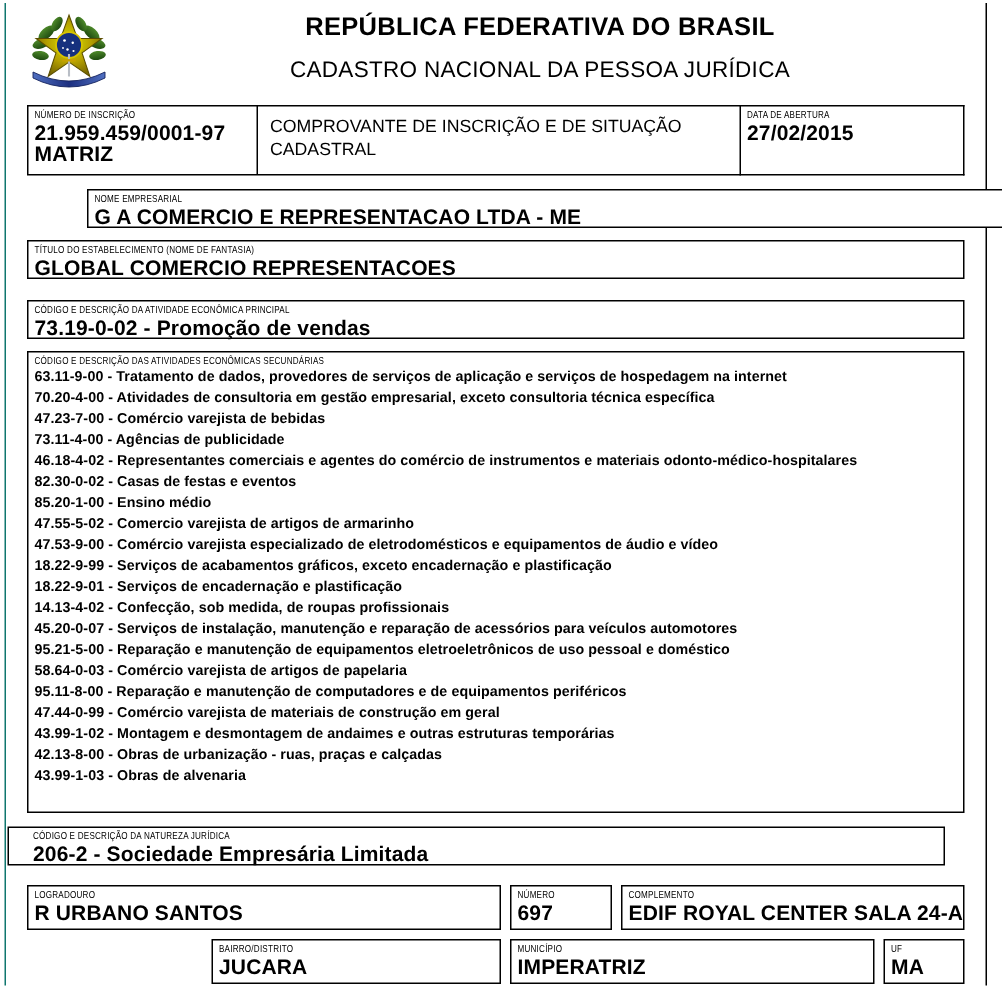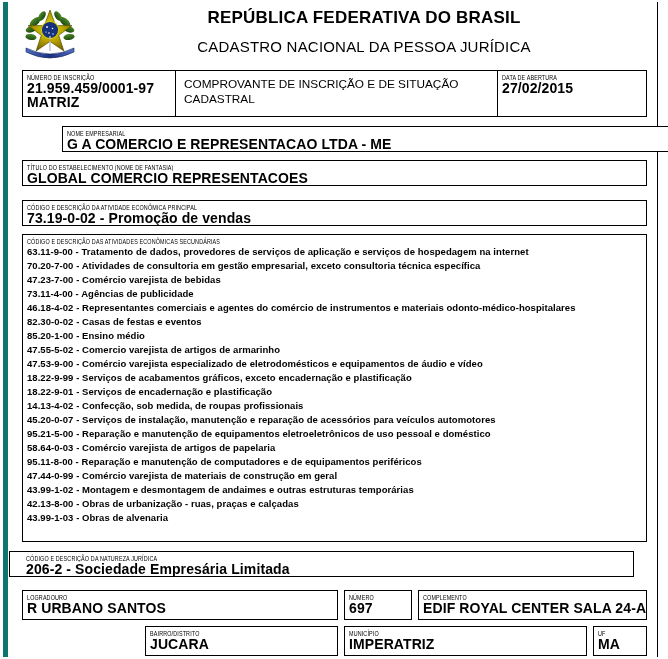--- a/index.html
+++ b/index.html
@@ -15,21 +15,21 @@
     overflow: hidden;
   }
 
   
   .page {
     position: absolute;
     left: 3px;
     top: 2px;
     width: 655px;
     height: 655px;
-    border-left: 5px solid #0f766e;
+    border-left: 1px solid #0f766e;
     border-right: 1px solid #000;
     box-sizing: border-box;
   }
 
   
   .header {
     position: absolute;
     left: 0px;
     top: 0px;
     width: 653px;
@@ -215,21 +215,21 @@
 
   <div class="box" id="box-principal">
     <div class="cap">CÓDIGO E DESCRIÇÃO DA ATIVIDADE ECONÔMICA PRINCIPAL</div>
     <div class="val">73.19-0-02 - Promoção de vendas</div>
   </div>
 
   <div class="box" id="box-secundarias">
     <div class="cap">CÓDIGO E DESCRIÇÃO DAS ATIVIDADES ECONÔMICAS SECUNDÁRIAS</div>
     <div class="act-list" id="act-list">
         <div class="act-line">63.11-9-00 - Tratamento de dados, provedores de serviços de aplicação e serviços de hospedagem na internet</div>
-        <div class="act-line">70.20-7-00 - Atividades de consultoria em gestão empresarial, exceto consultoria técnica específica</div>
+        <div class="act-line">70.20-4-00 - Atividades de consultoria em gestão empresarial, exceto consultoria técnica específica</div>
         <div class="act-line">47.23-7-00 - Comércio varejista de bebidas</div>
         <div class="act-line">73.11-4-00 - Agências de publicidade</div>
         <div class="act-line">46.18-4-02 - Representantes comerciais e agentes do comércio de instrumentos e materiais odonto-médico-hospitalares</div>
         <div class="act-line">82.30-0-02 - Casas de festas e eventos</div>
         <div class="act-line">85.20-1-00 - Ensino médio</div>
         <div class="act-line">47.55-5-02 - Comercio varejista de artigos de armarinho</div>
         <div class="act-line">47.53-9-00 - Comércio varejista especializado de eletrodomésticos e equipamentos de áudio e vídeo</div>
         <div class="act-line">18.22-9-99 - Serviços de acabamentos gráficos, exceto encadernação e plastificação</div>
         <div class="act-line">18.22-9-01 - Serviços de encadernação e plastificação</div>
         <div class="act-line">14.13-4-02 - Confecção, sob medida, de roupas profissionais</div>

